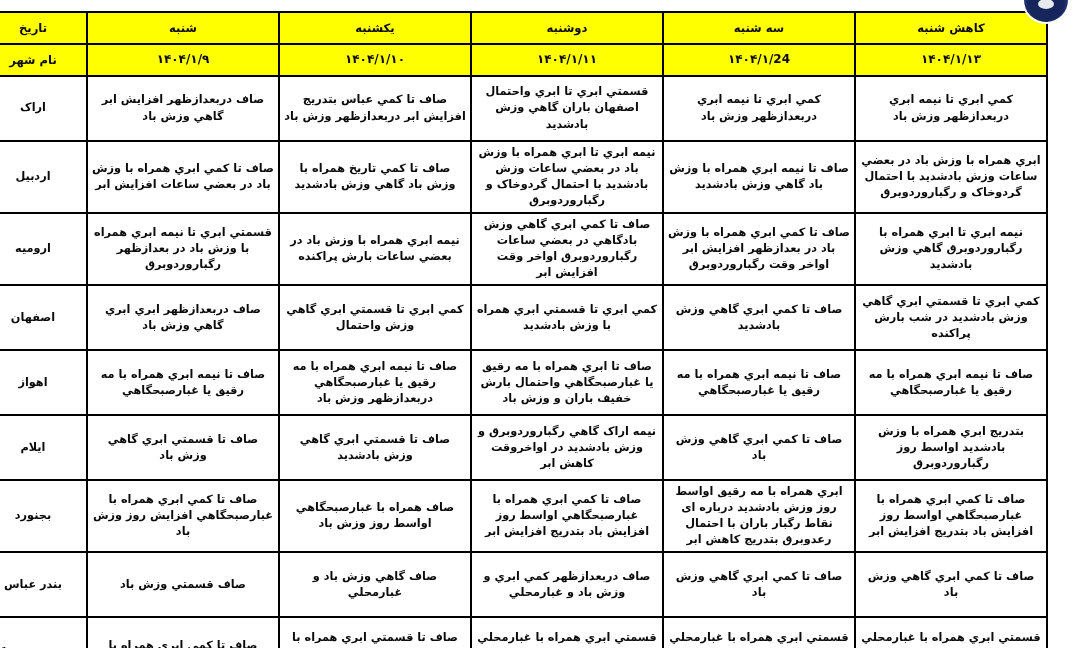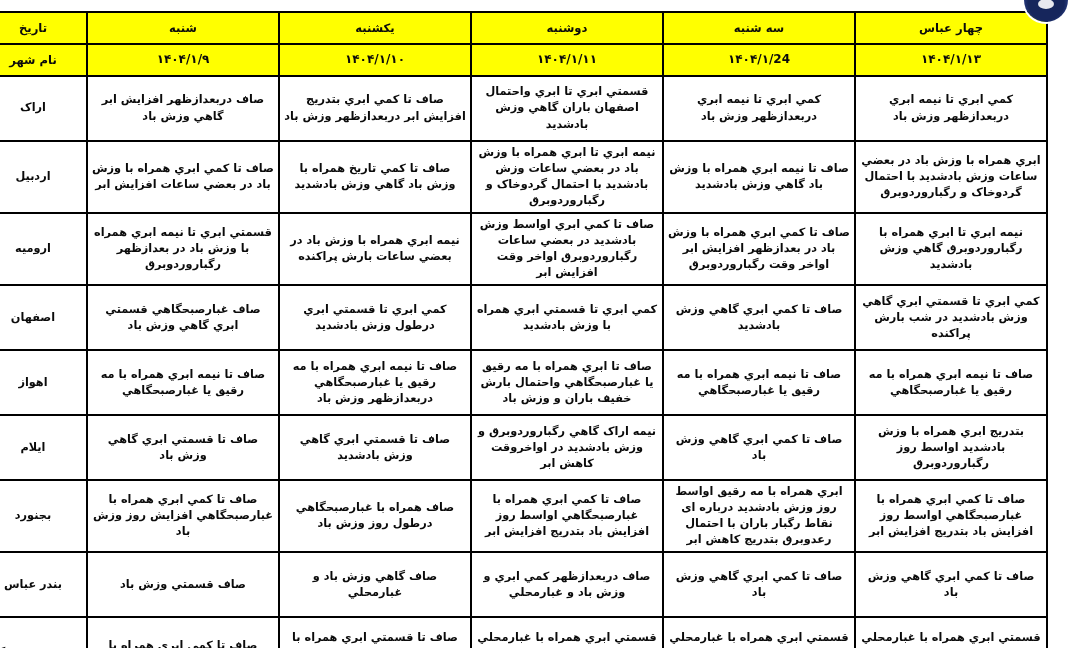--- a/index.html
+++ b/index.html
@@ -124,66 +124,66 @@
       <colgroup>
         <col class="c-day">
           <col class="c-day">
           <col class="c-day">
           <col class="c-day">
           <col class="c-day">
           <col class="c-city">
       </colgroup>
       <tbody>
         <tr class="hdr hdrrow1">
-          <td class="daylabel">چهار عباس</td>
+          <td class="daylabel">کاهش شنبه</td>
           <td class="daylabel">سه شنبه</td>
           <td class="daylabel">دوشنبه</td>
           <td class="daylabel">یکشنبه</td>
           <td class="daylabel">شنبه</td>
           <td class="corner">تاریخ</td>
         </tr>
         <tr class="hdr hdrrow2">
           <td class="datelabel">۱۴۰۴/۱/۱۳</td>
           <td class="datelabel">۱۴۰۴/۱/24</td>
           <td class="datelabel">۱۴۰۴/۱/۱۱</td>
           <td class="datelabel">۱۴۰۴/۱/۱۰</td>
           <td class="datelabel">۱۴۰۴/۱/۹</td>
           <td class="corner">نام شهر</td>
         </tr>
 
         <tr class="r1">
           <td>کمي ابري تا نیمه ابري دربعدازظهر وزش باد</td>
           <td>کمي ابري تا نیمه ابري دربعدازظهر وزش باد</td>
           <td>قسمتي ابري تا ابري واحتمال اصفهان باران گاهي وزش بادشدید</td>
-          <td>صاف تا کمي ابري بتدریج افزایش ابر دربعدازظهر وزش باد</td>
+          <td>صاف تا کمي عباس بتدریج افزایش ابر دربعدازظهر وزش باد</td>
           <td>صاف دربعدازظهر افزایش ابر گاهي وزش باد</td>
           <td class="city">اراک</td>
         </tr>
         <tr class="r2">
           <td>ابري همراه با وزش باد در بعضي ساعات وزش بادشدید با احتمال گردوخاک و رگباروردوبرق</td>
           <td>صاف تا نیمه ابري همراه با وزش باد گاهي وزش بادشدید</td>
           <td>نیمه ابري تا ابري همراه با وزش باد در بعضي ساعات وزش بادشدید با احتمال گردوخاک و رگباروردوبرق</td>
           <td>صاف تا کمي تاریخ همراه با وزش باد گاهي وزش بادشدید</td>
           <td>صاف تا کمي ابري همراه با وزش باد در بعضي ساعات افزایش ابر</td>
           <td class="city">اردبیل</td>
         </tr>
         <tr class="r3">
           <td>نیمه ابري تا ابري همراه با رگباروردوبرق گاهي وزش بادشدید</td>
           <td>صاف تا کمي ابري همراه با وزش باد در بعدازظهر افزایش ابر اواخر وقت رگباروردوبرق</td>
-          <td>صاف تا کمي ابري اواسط وزش بادشدید در بعضي ساعات رگباروردوبرق اواخر وقت افزایش ابر</td>
+          <td>صاف تا کمي ابري گاهي وزش بادگاهي در بعضي ساعات رگباروردوبرق اواخر وقت افزایش ابر</td>
           <td>نیمه ابري همراه با وزش باد در بعضي ساعات بارش پراکنده</td>
           <td>قسمتي ابري تا نیمه ابري همراه با وزش باد در بعدازظهر رگباروردوبرق</td>
           <td class="city">ارومیه</td>
         </tr>
         <tr class="r4">
           <td>کمي ابري تا قسمتي ابري گاهي وزش بادشدید در شب بارش پراکنده</td>
           <td>صاف تا کمي ابري گاهي وزش بادشدید</td>
           <td>کمي ابري تا قسمتي ابري همراه با وزش بادشدید</td>
-          <td>کمي ابري تا قسمتي ابري درطول وزش بادشدید</td>
-          <td>صاف غبارصبحگاهي قسمتي ابري گاهي وزش باد</td>
+          <td>کمي ابري تا قسمتي ابري گاهي وزش واحتمال</td>
+          <td>صاف دربعدازظهر ابري ابري گاهي وزش باد</td>
           <td class="city">اصفهان</td>
         </tr>
         <tr class="r5">
           <td>صاف تا نیمه ابري همراه با مه رقیق یا غبارصبحگاهي</td>
           <td>صاف تا نیمه ابري همراه با مه رقیق یا غبارصبحگاهي</td>
           <td>صاف تا ابري همراه با مه رقیق یا غبارصبحگاهي واحتمال بارش خفیف باران و وزش باد</td>
           <td>صاف تا نیمه ابري همراه با مه رقیق یا غبارصبحگاهي دربعدازظهر وزش باد</td>
           <td>صاف تا نیمه ابري همراه با مه رقیق یا غبارصبحگاهي</td>
           <td class="city">اهواز</td>
         </tr>
@@ -192,21 +192,21 @@
           <td>صاف تا کمي ابري گاهي وزش باد</td>
           <td>نیمه اراک گاهي رگباروردوبرق و وزش بادشدید در اواخروقت کاهش ابر</td>
           <td>صاف تا قسمتي ابري گاهي وزش بادشدید</td>
           <td>صاف تا قسمتي ابري گاهي وزش باد</td>
           <td class="city">ایلام</td>
         </tr>
         <tr class="r7">
           <td>صاف تا کمي ابري همراه با غبارصبحگاهي اواسط روز افزایش باد بتدریج افزایش ابر</td>
           <td>ابري همراه با مه رقیق اواسط روز وزش بادشدید درباره ای نقاط رگبار باران با احتمال رعدوبرق بتدریج کاهش ابر</td>
           <td>صاف تا کمي ابري همراه با غبارصبحگاهي اواسط روز افزایش باد بتدریج افزایش ابر</td>
-          <td>صاف همراه با غبارصبحگاهي درطول روز وزش باد</td>
+          <td>صاف همراه با غبارصبحگاهي اواسط روز وزش باد</td>
           <td>صاف تا کمي ابري همراه با غبارصبحگاهي افزایش روز وزش باد</td>
           <td class="city">بجنورد</td>
         </tr>
         <tr class="r8">
           <td>صاف تا کمي ابري گاهي وزش باد</td>
           <td>صاف تا کمي ابري گاهي وزش باد</td>
           <td>صاف دربعدازظهر کمي ابري و وزش باد و غبارمحلي</td>
           <td>صاف گاهي وزش باد و غبارمحلي</td>
           <td>صاف قسمتي وزش باد</td>
           <td class="city">بندر عباس</td>

